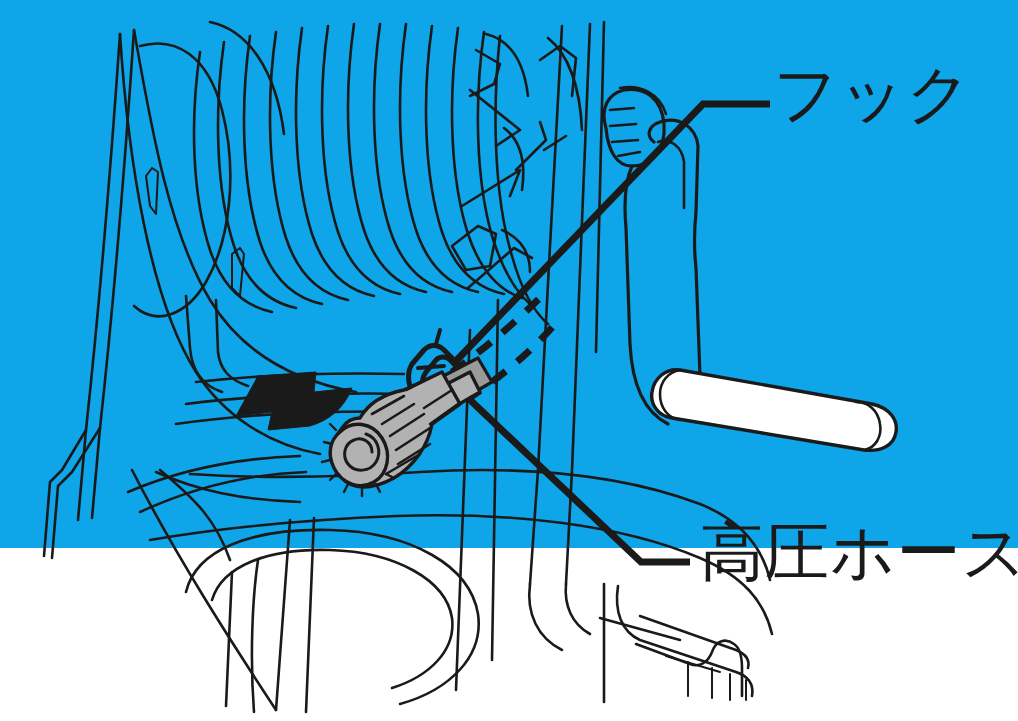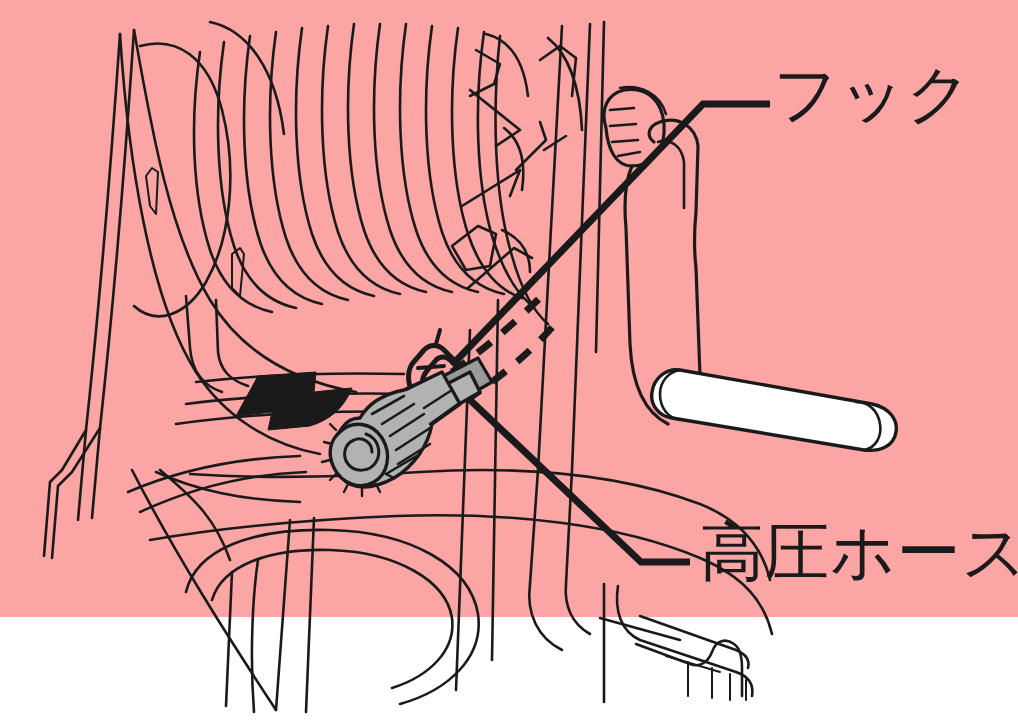--- a/index.html
+++ b/index.html
@@ -1,18 +1,18 @@
 <!DOCTYPE html>
 <html><head>
 <meta charset="utf-8">
 <style>
   html,body{margin:0;padding:0;background:#ffffff;}
   body{width:1018px;height:721px;overflow:hidden;
        font-family:"DejaVu Sans","Liberation Sans",sans-serif;}
-  #stage{position:relative;width:1018px;height:617px;background:#fca5a5;}
+  #stage{position:relative;width:1018px;height:548px;background:#0ea5e9;}
   #stage svg{position:absolute;top:0;left:0;display:block;}
   .ln{fill:none;stroke:#1a1a1a;stroke-linecap:round;stroke-linejoin:round;}
   .t1{stroke-width:2.6;}
   .t2{stroke-width:3.2;}
   .t3{stroke-width:2.0;}
   .leader{fill:none;stroke:#1a1a1a;stroke-width:7;stroke-linecap:butt;stroke-linejoin:miter;}
   .dash{fill:none;stroke:#1a1a1a;stroke-width:7;stroke-linecap:butt;
         stroke-dasharray:17 15;}
   .metal{fill:#b2b2b2;stroke:#1a1a1a;stroke-width:3.4;
          stroke-linejoin:round;stroke-linecap:round;}

